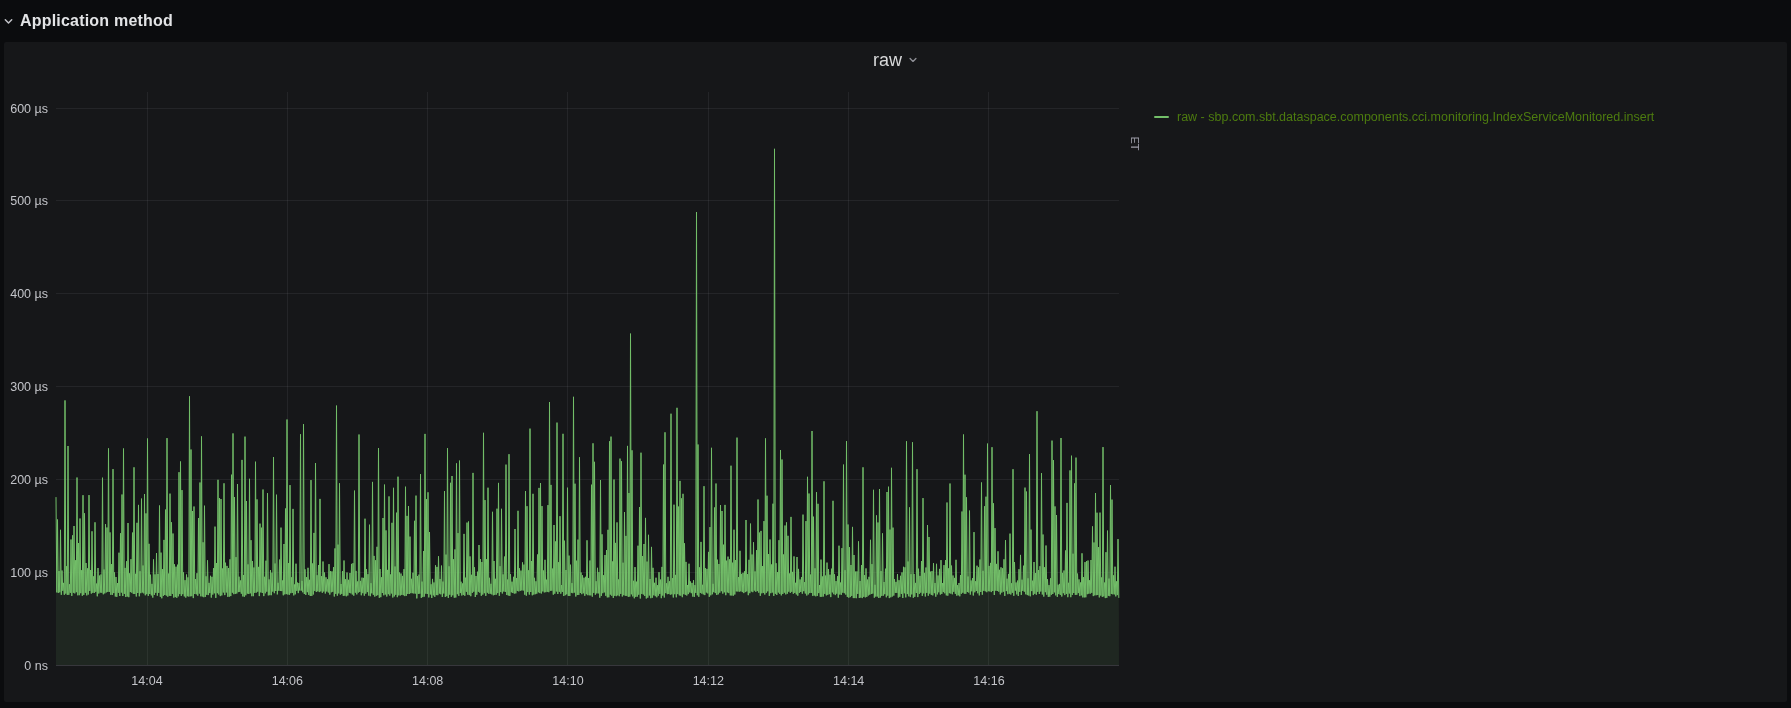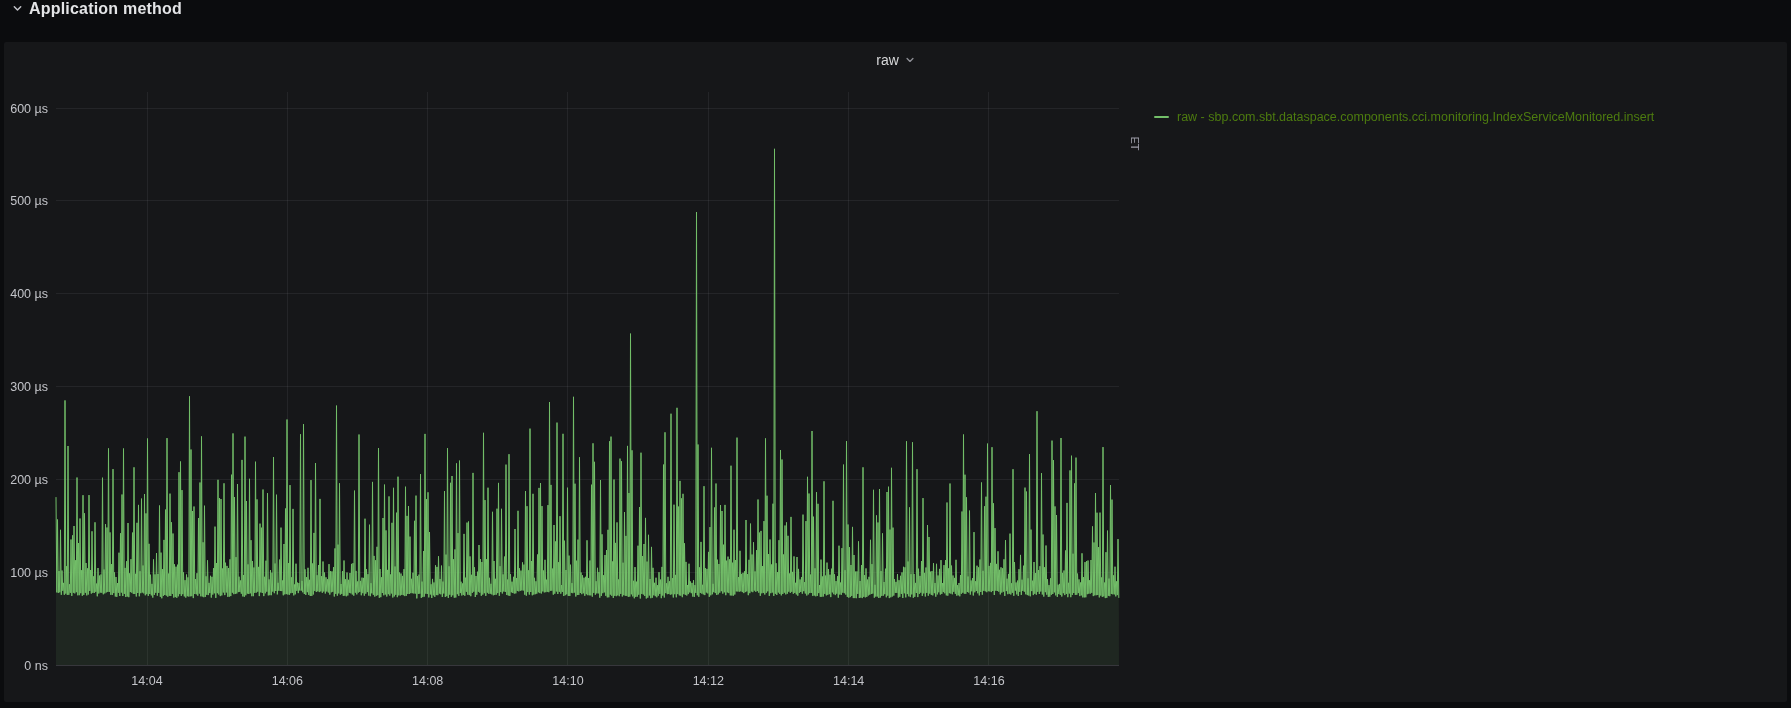--- a/index.html
+++ b/index.html
@@ -5,35 +5,35 @@
   * { margin:0; padding:0; box-sizing:border-box; }
   html,body { width:1791px; height:708px; overflow:hidden; }
   body {
     background:#0b0c0e;
     font-family:"Liberation Sans", sans-serif;
     color:#d8d9da;
     position:relative;
   }
   .row-header {
     position:absolute; left:0; top:0; width:100%; height:42px;
-    display:flex; padding-left:9px;
+    display:flex; align-items:center; 
     background:#0b0c0e; cursor:pointer;
   }
   .row-chevron { display:inline-flex; width:16px; height:16px; align-items:center; justify-content:center; margin-right:4px; }
   .row-title { font-size:16px; font-weight:700; color:#e3e4e6; letter-spacing:.2px; }
   .panel {
     position:absolute; left:4px; top:42px; width:1783px; height:660px;
     background:#161719; border-radius:2px;
   }
   .panel-header {
     position:absolute; left:0; top:0; width:100%; height:36px;
     display:flex; align-items:center; justify-content:center;
     cursor:pointer; background:transparent; border:none;
   }
-  .panel-title { font-size:14px; font-weight:500; color:#d8d9da; }
+  .panel-title { font-size:18px; font-weight:500; color:#d8d9da; }
   .panel-title-chevron { margin-left:6px; display:inline-flex; align-items:center; }
   svg.chart { position:absolute; left:0; top:0; }
   .legend {
     position:absolute; left:1150px; top:68px; width:625px;
     display:flex; align-items:center; cursor:pointer;
   }
   .legend-marker { width:15px; height:2px; border-radius:1px; margin-right:8px; flex:none; }
   .legend-label { font-size:12.5px; color:#4d7c0f; white-space:nowrap; }
   .tick-text { fill:#c3c4c9; font-family:"Liberation Sans", sans-serif; font-size:12.5px; }
   .raxis-text { fill:#9a9ba5; font-family:"Liberation Sans", sans-serif; font-size:11px; }

